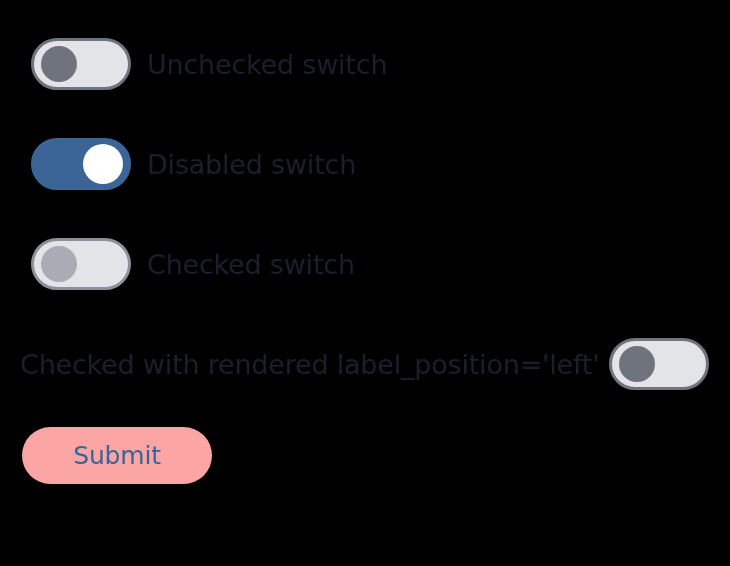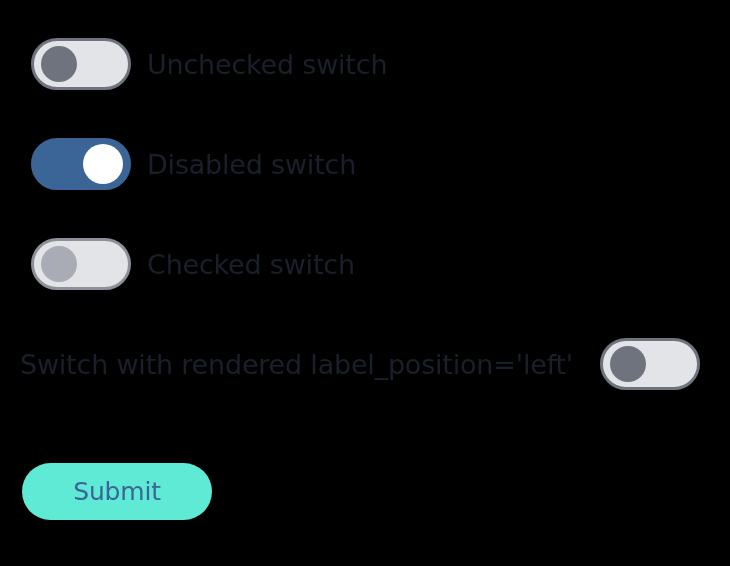--- a/index.html
+++ b/index.html
@@ -99,28 +99,27 @@
 
   
   .submit-button {
     position: absolute;
     left: 22px;
     top: 423px;
     width: 190px;
     height: 57px;
     border: none;
     border-radius: 28.5px;
-    background: #5eead4;
+    background: #fca5a5;
     color: #3a6596;
     font-family: "DejaVu Sans", "Liberation Sans", sans-serif;
     font-size: 25px;
     letter-spacing: -0.2px;
     cursor: pointer;
     padding: 0;
-    margin-top: 36px;
   }
 </style>
 </head>
 <body>
 
 <div class="form-root">
 
   <div class="switch-row row-1">
     <div class="switch" role="switch" aria-checked="false">
       <span class="thumb"></span>
@@ -136,21 +135,21 @@
   </div>
 
   <div class="switch-row row-3">
     <div class="switch is-disabled" role="switch" aria-checked="false" aria-disabled="true">
       <span class="thumb"></span>
     </div>
     <span class="switch-label label-right">Checked switch</span>
   </div>
 
   <div class="switch-row row-4">
-    <span class="switch-label label-left">Switch with rendered label_position='left'</span>
+    <span class="switch-label label-left">Checked with rendered label_position='left'</span>
     <div class="switch" role="switch" aria-checked="false">
       <span class="thumb"></span>
     </div>
   </div>
 
   <button class="submit-button">Submit</button>
 
 </div>
 
 </body></html>

